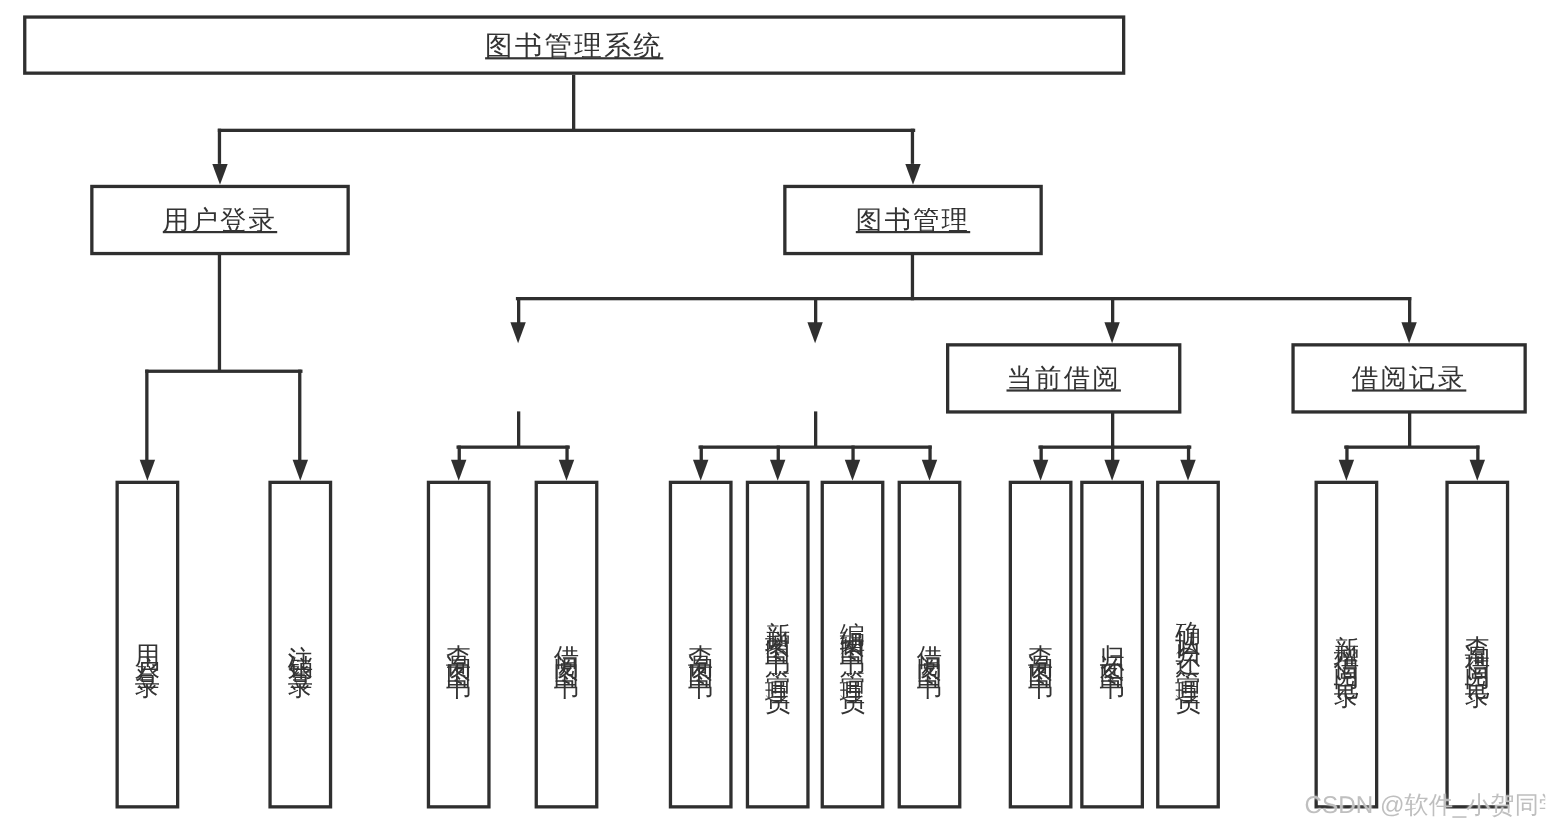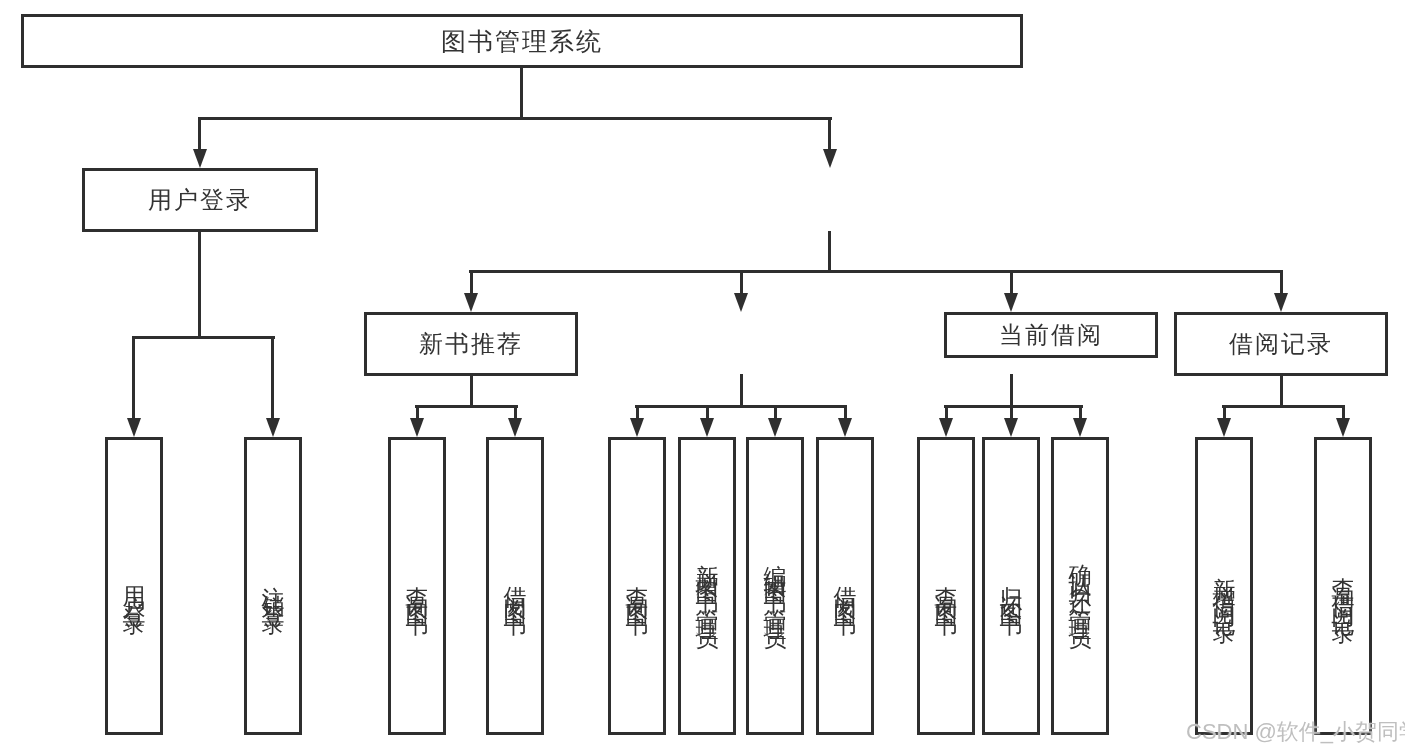--- a/index.html
+++ b/index.html
@@ -23,20 +23,21 @@
     border:3px solid var(--line);
     background:var(--bg);
     display:flex;
     align-items:center;
     justify-content:center;
   }
   .box-label{
     font-size:24px;
     letter-spacing:2px;
     white-space:nowrap;
+    text-decoration:underline;
   }
   .root-label{font-size:25px;}
   .leaf-label{
     writing-mode:vertical-rl;
     text-orientation:mixed;
     font-size:23px;
     letter-spacing:9px;
     line-height:1;
     white-space:nowrap;
   }
@@ -71,43 +72,43 @@
   <div class="vline" style="left:520px;top:68px;height:51px"></div>
   <div class="hline" style="left:198px;top:117px;width:634px"></div>
   <div class="vline" style="left:198px;top:117px;height:32px"></div>
   <div class="arrowhead" style="left:193px;top:149px"></div>
   <div class="vline" style="left:828px;top:117px;height:32px"></div>
   <div class="arrowhead" style="left:823px;top:149px"></div>
 
   <div class="box" style="left:82px;top:168px;width:236px;height:64px">
     <span class="box-label">用户登录</span>
   </div>
+  <div class="box" style="left:712px;top:168px;width:236px;height:64px">
+    <span class="box-label">图书管理</span>
+  </div>
 
   <div class="vline" style="left:198px;top:231px;height:107px"></div>
   <div class="hline" style="left:132px;top:336px;width:143px"></div>
   <div class="vline" style="left:132px;top:336px;height:83px"></div>
   <div class="arrowhead" style="left:127px;top:418px"></div>
   <div class="vline" style="left:271px;top:336px;height:83px"></div>
   <div class="arrowhead" style="left:266px;top:418px"></div>
 
   <div class="vline" style="left:828px;top:231px;height:42px"></div>
   <div class="hline" style="left:469px;top:270px;width:814px"></div>
   <div class="vline" style="left:470px;top:270px;height:25px"></div>
   <div class="arrowhead" style="left:464px;top:293px"></div>
   <div class="vline" style="left:740px;top:270px;height:25px"></div>
   <div class="arrowhead" style="left:734px;top:293px"></div>
   <div class="vline" style="left:1010px;top:270px;height:25px"></div>
   <div class="arrowhead" style="left:1004px;top:293px"></div>
   <div class="vline" style="left:1280px;top:270px;height:25px"></div>
   <div class="arrowhead" style="left:1274px;top:293px"></div>
 
-  <div class="box" style="left:364px;top:312px;width:214px;height:64px">
-    <span class="box-label">新书推荐</span>
-  </div>
-  <div class="box" style="left:944px;top:312px;width:214px;height:46px">
+  <div class="box" style="left:860px;top:312px;width:214px;height:64px">
     <span class="box-label">当前借阅</span>
   </div>
   <div class="box" style="left:1174px;top:312px;width:214px;height:64px">
     <span class="box-label">借阅记录</span>
   </div>
 
   <div class="vline" style="left:470px;top:374px;height:33px"></div>
   <div class="hline" style="left:415px;top:405px;width:103px"></div>
   <div class="vline" style="left:416px;top:405px;height:15px"></div>
   <div class="arrowhead" style="left:410px;top:418px"></div>

